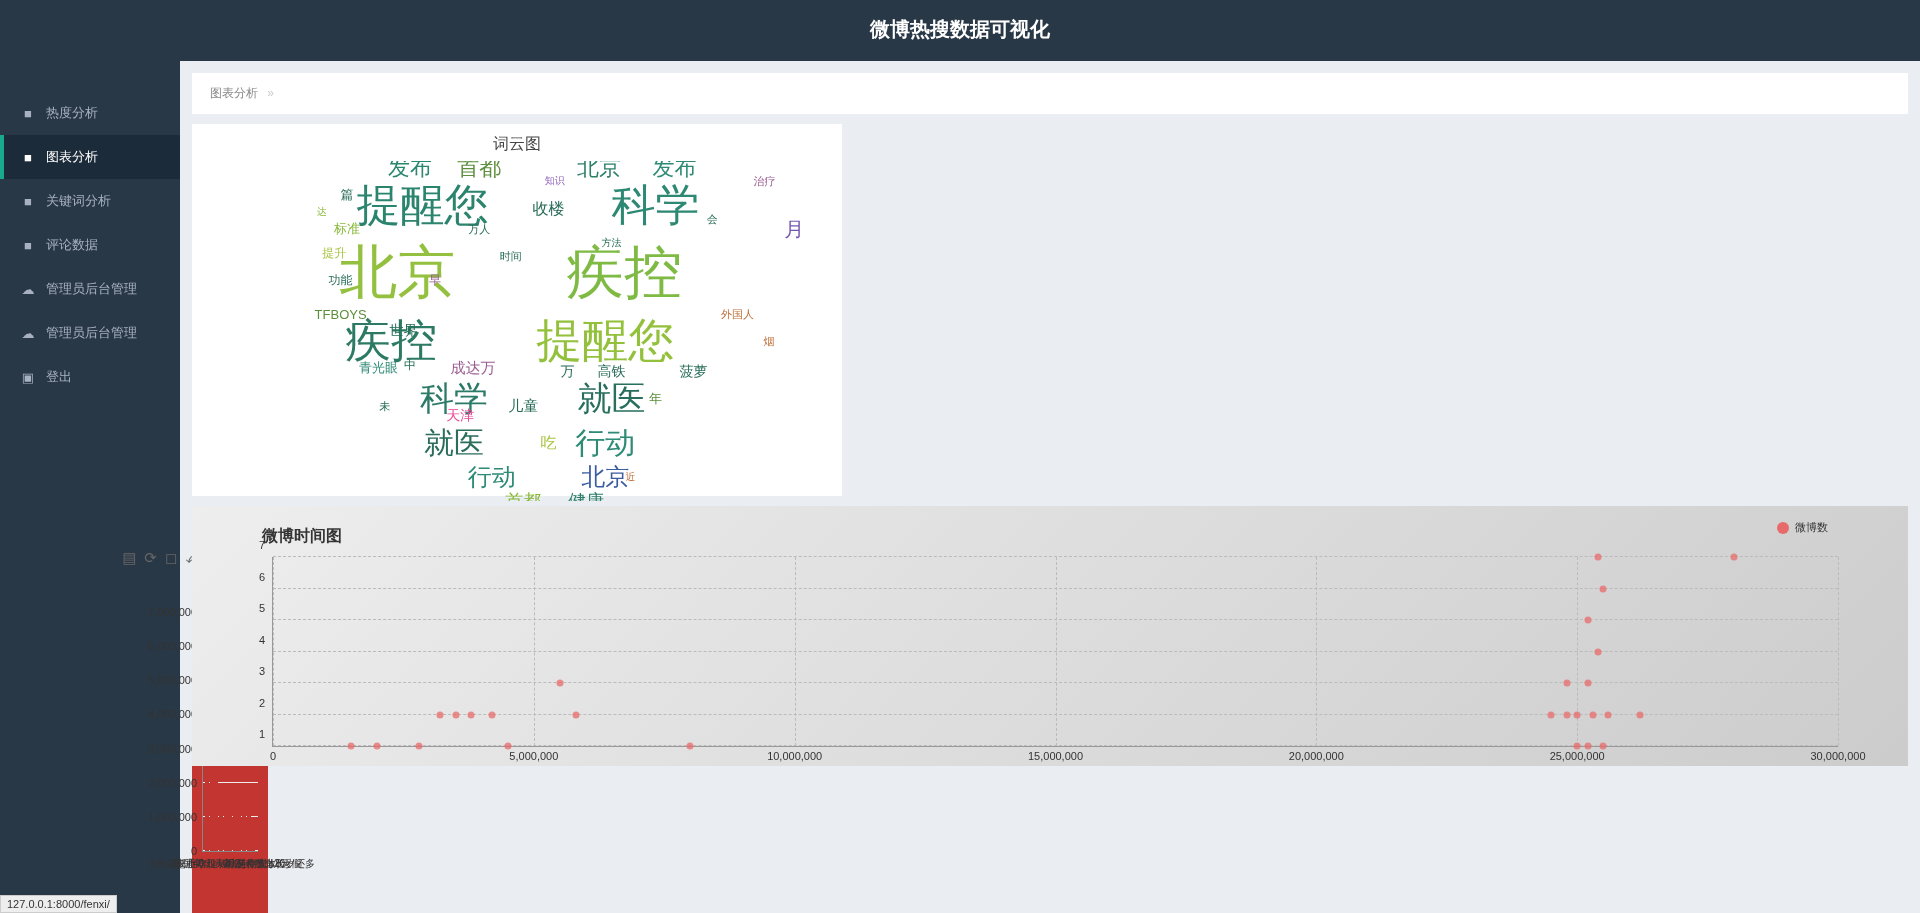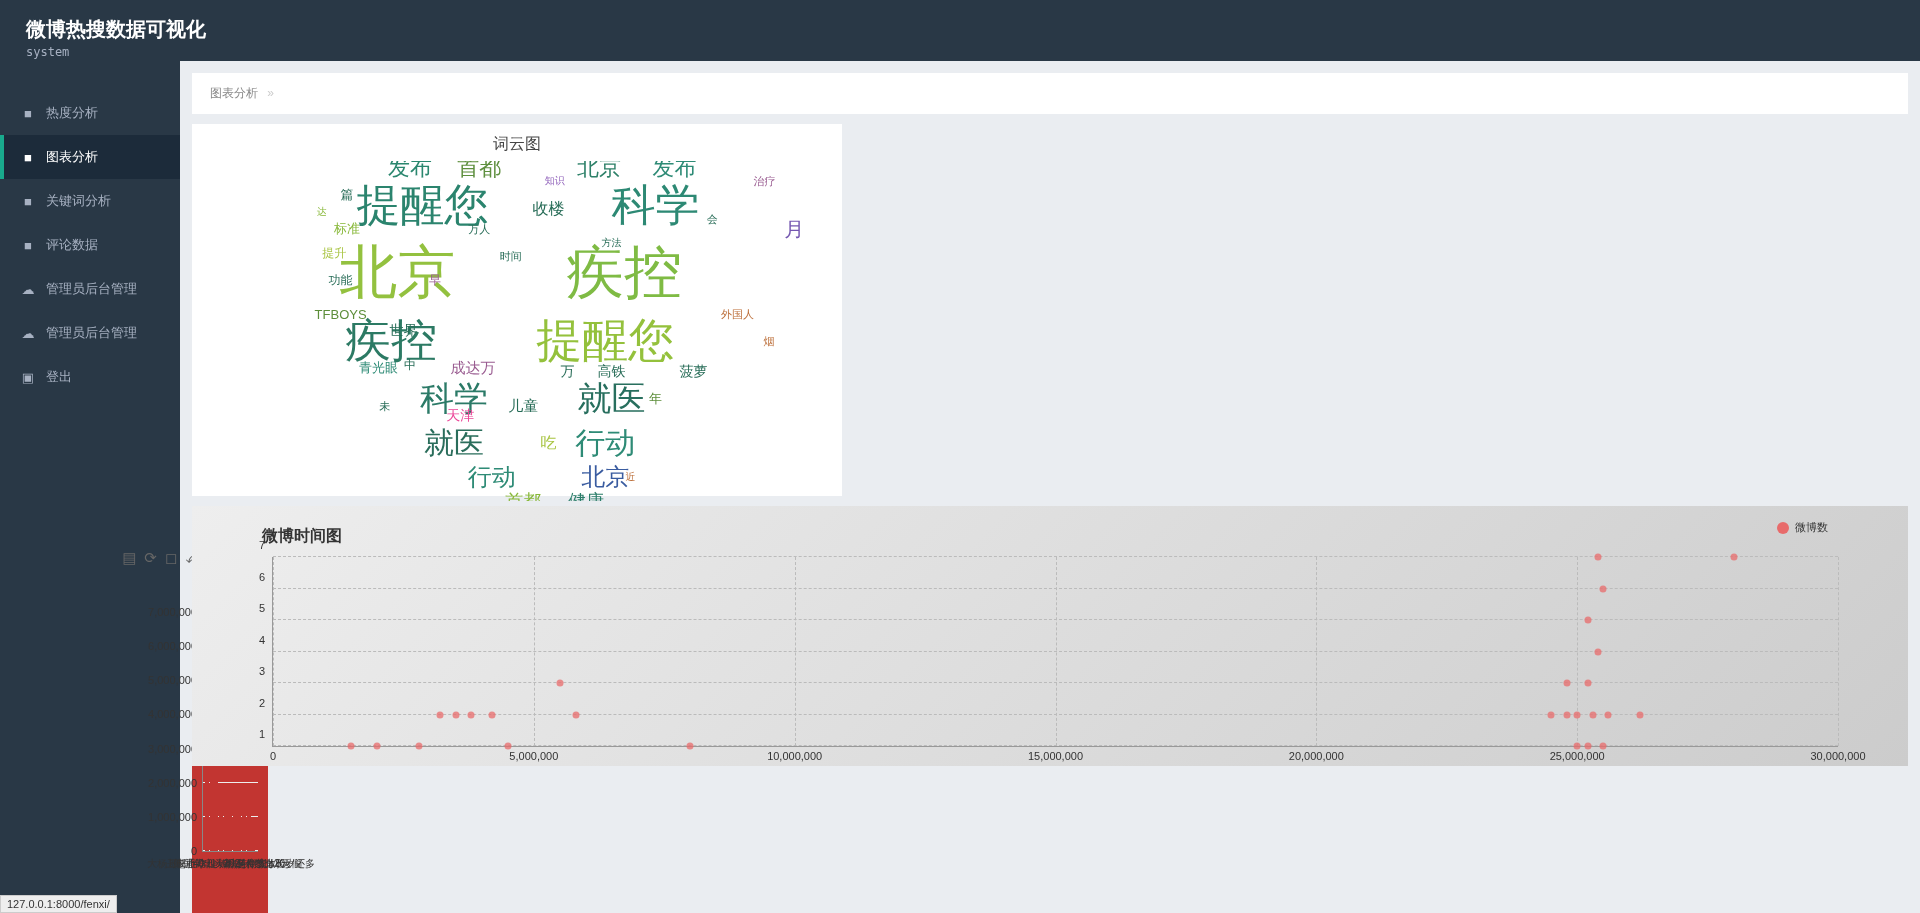--- a/index.html
+++ b/index.html
@@ -1,20 +1,20 @@
 <!DOCTYPE html>
 <html><head>
 <meta charset="utf-8">
 <style>
 * { margin: 0; padding: 0; box-sizing: border-box; }
 body { font-family: "Microsoft YaHei", Arial, sans-serif; background: #eaedf1; font-size: 13px; color: #333; overflow-x: hidden; }
 
 
 .header { background: #293846; color: #fff; padding: 16px 26px; height: 61px; }
-.header h1 { font-size: 20px; font-weight: 600; margin-bottom: 2px; }
+.header h1 { font-size: 20px; font-weight: 600; margin-bottom: 2px; text-align: center; }
 .header .sub { font-family: monospace; font-size: 12px; color: #a7b1c2; }
 
 
 .sidebar { position: fixed; left: 0; top: 61px; bottom: 0; width: 180px; background: #293846; color: #a7b1c2; }
 .sidebar ul { list-style: none; padding-top: 30px; }
 .sidebar li { padding: 13px 20px; cursor: pointer; display: flex; align-items: center; font-size: 13px; font-weight: 500; }
 .sidebar li.active { background: #1c2b3a; color: #fff; border-left: 4px solid #19aa8d; padding-left: 16px; }
 .sidebar li .ico { width: 16px; margin-right: 10px; display: inline-flex; align-items: center; justify-content: center; font-size: 13px; }
 
 
@@ -54,21 +54,20 @@
 .legend { position: absolute; right: 80px; top: 14px; font-size: 11px; display: flex; align-items: center; }
 .legend .sw { width: 12px; height: 12px; border-radius: 50%; background: #e86b6b; margin-right: 6px; }
 
 .status { position: fixed; left: 0; bottom: 0; background: #eee; border: 1px solid #ccc; font-size: 11px; padding: 2px 6px; color: #333; }
 </style>
 </head>
 <body>
 
 <div class="header">
   <h1>微博热搜数据可视化</h1>
-  <div class="sub">system</div>
 </div>
 
 <div class="sidebar">
   <ul id="sb">
       <li>
         <span class="ico">■</span>
         <span>热度分析</span>
       </li>
       <li class="active">
         <span class="ico">■</span>

